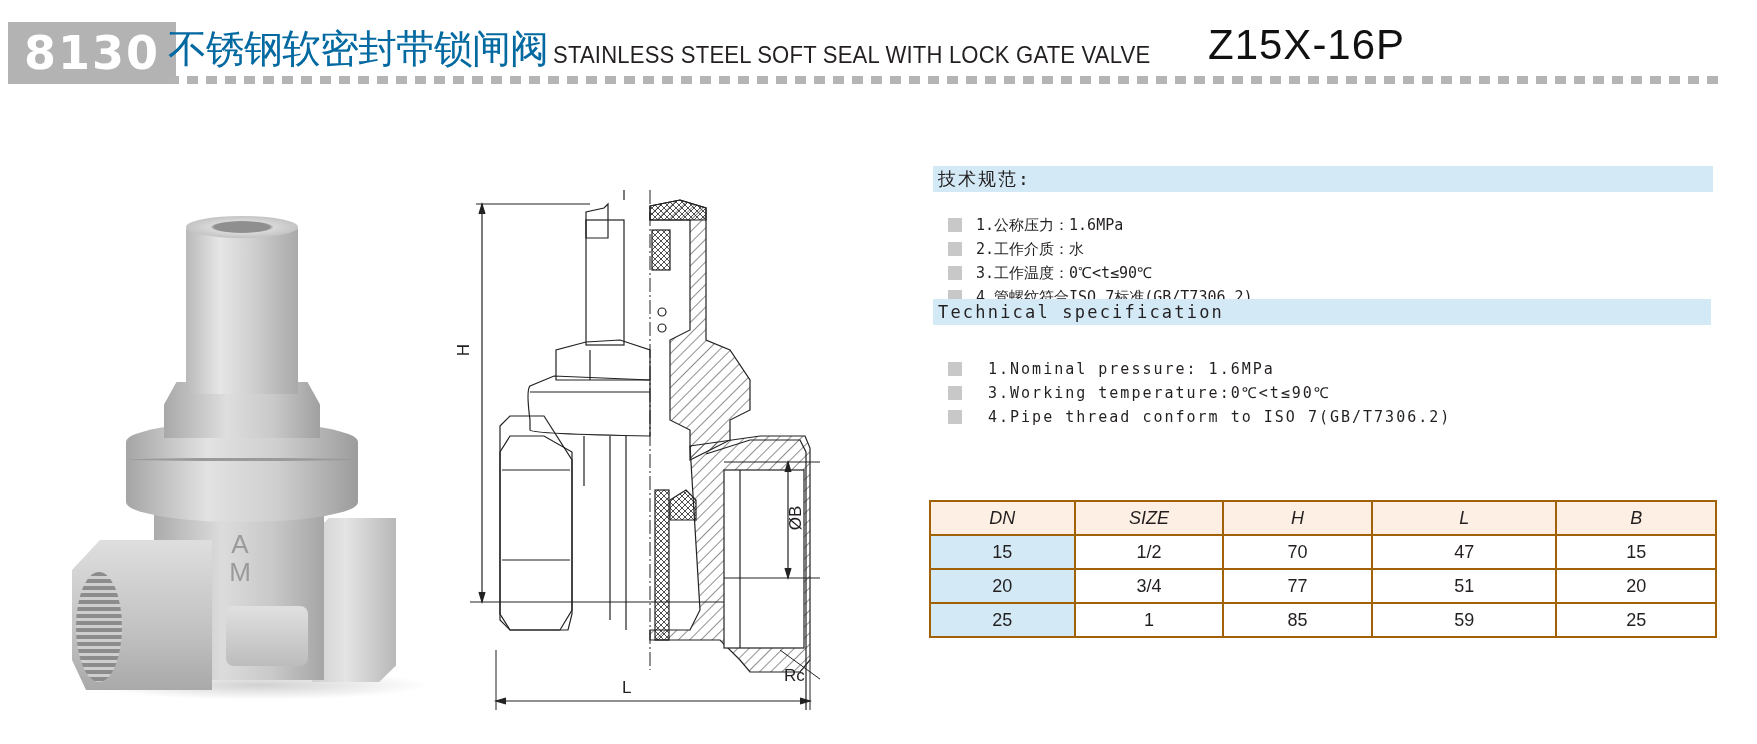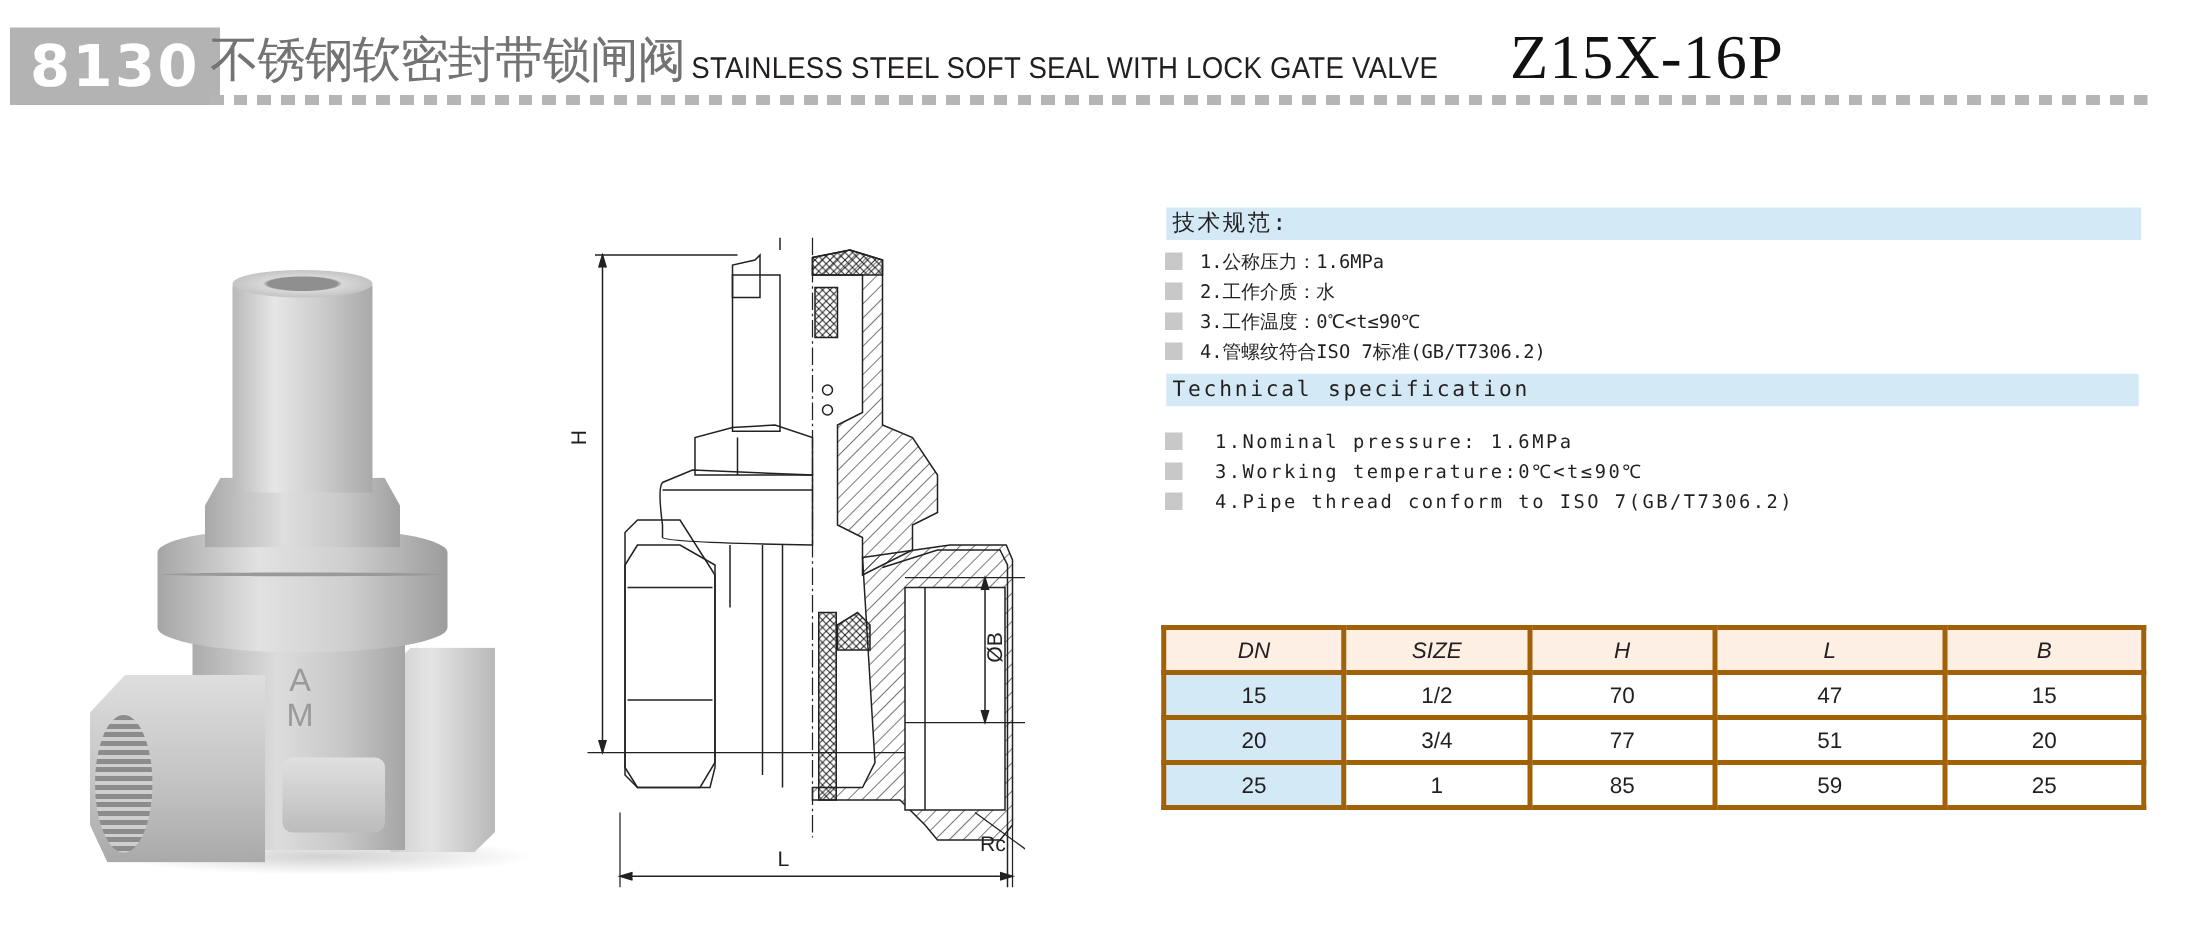--- a/index.html
+++ b/index.html
@@ -5,26 +5,26 @@
   html, body { margin: 0; padding: 0; background: #ffffff; }
   body { width: 1757px; height: 744px; position: relative; overflow: hidden;
          font-family: "DejaVu Sans", sans-serif; color: #231f20; }
 
   
   .code-box { position: absolute; left: 8px; top: 22px; width: 168px; height: 62px;
               background: #b3b3b3; color: #fff; font-family: "DejaVu Sans", sans-serif;
               font-weight: bold; font-size: 46px; line-height: 62px; text-align: center;
               letter-spacing: 2px; }
   .title-cn { position: absolute; left: 168px; top: 26px; font-size: 39px; line-height: 46px;
-              color: #737373; letter-spacing: -1px; }
+              color: #0369a1; letter-spacing: -1px; }
   .title-en { position: absolute; left: 553px; top: 40px; font-family: "Liberation Sans", sans-serif;
               font-size: 24px; line-height: 30px; color: #231f20; transform: scaleX(0.92);
               transform-origin: left; letter-spacing: 0.2px; }
-  .model { position: absolute; left: 1208px; top: 20px; font-family: Liberation Serif, serif;
-           font-size: 50px; line-height: 50px; color: #111; letter-spacing: 1px; text-align: center; }
+  .model { position: absolute; left: 1208px; top: 20px; font-family: Liberation Sans, sans-serif;
+           font-size: 42px; line-height: 50px; color: #111; letter-spacing: 1px; text-align: center; }
   .dash-line { position: absolute; left: 168px; top: 76px; width: 1548px; height: 8px;
                background: repeating-linear-gradient(to right, #b5b5b5 0 11px, transparent 11px 19px); }
   .dash-end { position: absolute; left: 1716px; top: 76px; width: 2px; height: 8px; background: #b5b5b5; }
 
   
   .photo { position: absolute; left: 60px; top: 200px; width: 380px; height: 510px; }
   .photo .shadow { position:absolute; left: 30px; top: 470px; width: 340px; height: 30px;
                    background: radial-gradient(ellipse at center, rgba(0,0,0,0.18), rgba(0,0,0,0) 70%); }
   .photo .stem { position:absolute; left:126px; top:24px; width:112px; height:170px;
                  background: linear-gradient(to right,#b9b9b9,#e6e6e6 30%,#cfcfcf 60%,#a9a9a9);
@@ -58,32 +58,32 @@
   .drawing svg { width: 360px; height: 520px; }
 
   
   .bar { position: absolute; left: 933px; width: 780px; height: 26px; background: #d3eaf6; }
   .bar-cn { top: 166px; text-align: center; }
   .bar-en { top: 299px; width: 778px; }
   .bar-text { position: absolute; left: 5px; top: 0; line-height: 26px; font-size: 18px; color: #231f20;
               font-family: "DejaVu Sans Mono", monospace; letter-spacing: 2px; }
   .bar-en .bar-text { font-size: 17px; letter-spacing: 2.2px; }
 
-  .spec-list { position: absolute; left: 932px; margin: 0; padding: 0; list-style: none; }
+  .spec-list { position: absolute; left: 932px; margin: 16px; padding: 0; list-style: none; }
   .spec-list li { position: relative; height: 24px; line-height: 24px; padding-left: 28px;
                   font-family: "DejaVu Sans Mono", monospace; font-size: 15px; color: #231f20; white-space: nowrap; }
   .spec-list li .bullet { position: absolute; left: 0; top: 5px; width: 14px; height: 14px; background: #c8c8c8; }
   .spec-list.cn { top: 197px; }
   .spec-list.en { top: 341px; }
   .spec-list.en li { letter-spacing: 2px; font-size: 15px; padding-left: 40px; }
 
   
   table.dims { position: absolute; left: 929px; top: 500px; width: 788px; border-collapse: collapse;
                font-family: "Liberation Sans", sans-serif; font-size: 18px; color: #231f20; }
-  table.dims td, table.dims th { border: 4px solid #a16207; height: 32px; text-align: center; padding: 0; font-weight: normal; }
+  table.dims td, table.dims th { border: 2px solid #a16207; height: 32px; text-align: center; padding: 0; font-weight: normal; }
   table.dims th { background: #fdefe3; font-style: italic; }
   table.dims td.dn { background: #d3eaf6; }
   table.dims col.c1 { width: 145px; }
   table.dims col.c2 { width: 149px; }
   table.dims col.c3 { width: 149px; }
   table.dims col.c4 { width: 185px; }
   table.dims col.c5 { width: 160px; }
 </style>
 </head>
 <body>

